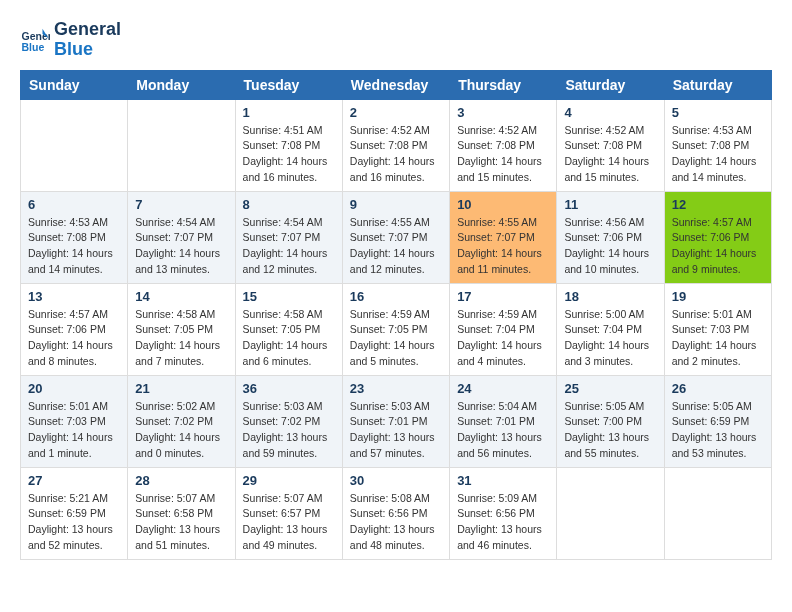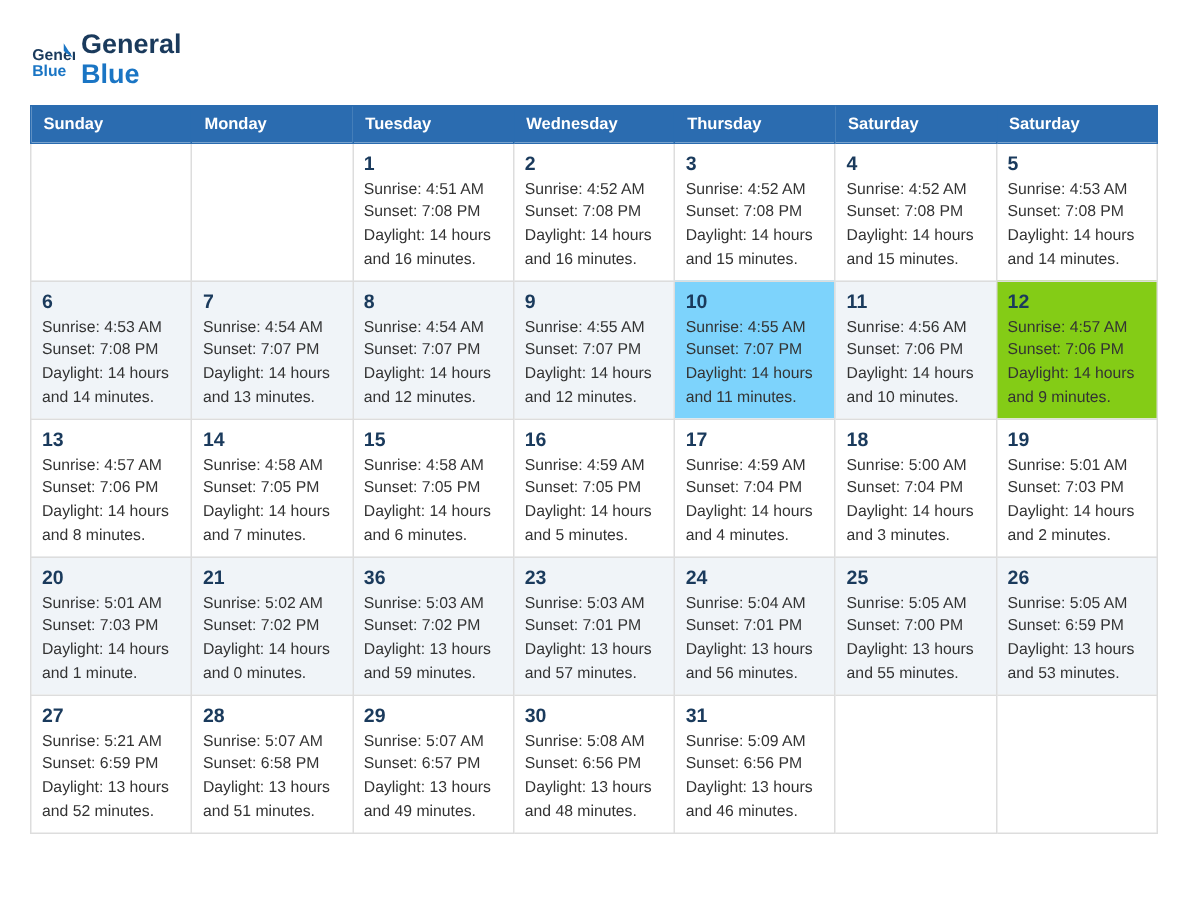--- a/index.html
+++ b/index.html
@@ -49,21 +49,21 @@
       margin-top: 2px;
     }
     .calendar {
       width: 100%;
       border-collapse: collapse;
       border: 1px solid #ccc;
     }
     .calendar th {
       background-color: #2b6cb0;
       color: white;
-      font-size: 11px;
+      font-size: 14px;
       font-weight: bold;
       padding: 6px 8px;
       text-align: left;
       border: 1px solid #2b6cb0;
     }
     .calendar td {
       vertical-align: top;
       padding: 5px 7px;
       font-size: 11px;
       color: #333;
@@ -188,21 +188,21 @@
 Daylight: 14 hours
 and 12 minutes.</div>
         </td>
         <td style="background: rgb(240, 244, 248);">
           <span class="day-number">9</span>
           <div class="day-info" style="white-space: pre-line;">Sunrise: 4:55 AM
 Sunset: 7:07 PM
 Daylight: 14 hours
 and 12 minutes.</div>
         </td>
-        <td style="background: #7dd3fc;">
+        <td style="background: #fdba74;">
           <span class="day-number">10</span>
           <div class="day-info" style="white-space: pre-line;">Sunrise: 4:55 AM
 Sunset: 7:07 PM
 Daylight: 14 hours
 and 11 minutes.</div>
         </td>
         <td style="background: rgb(240, 244, 248); margin-left: 42px;">
           <span class="day-number">11</span>
           <div class="day-info" style="white-space: pre-line;">Sunrise: 4:56 AM
 Sunset: 7:06 PM

